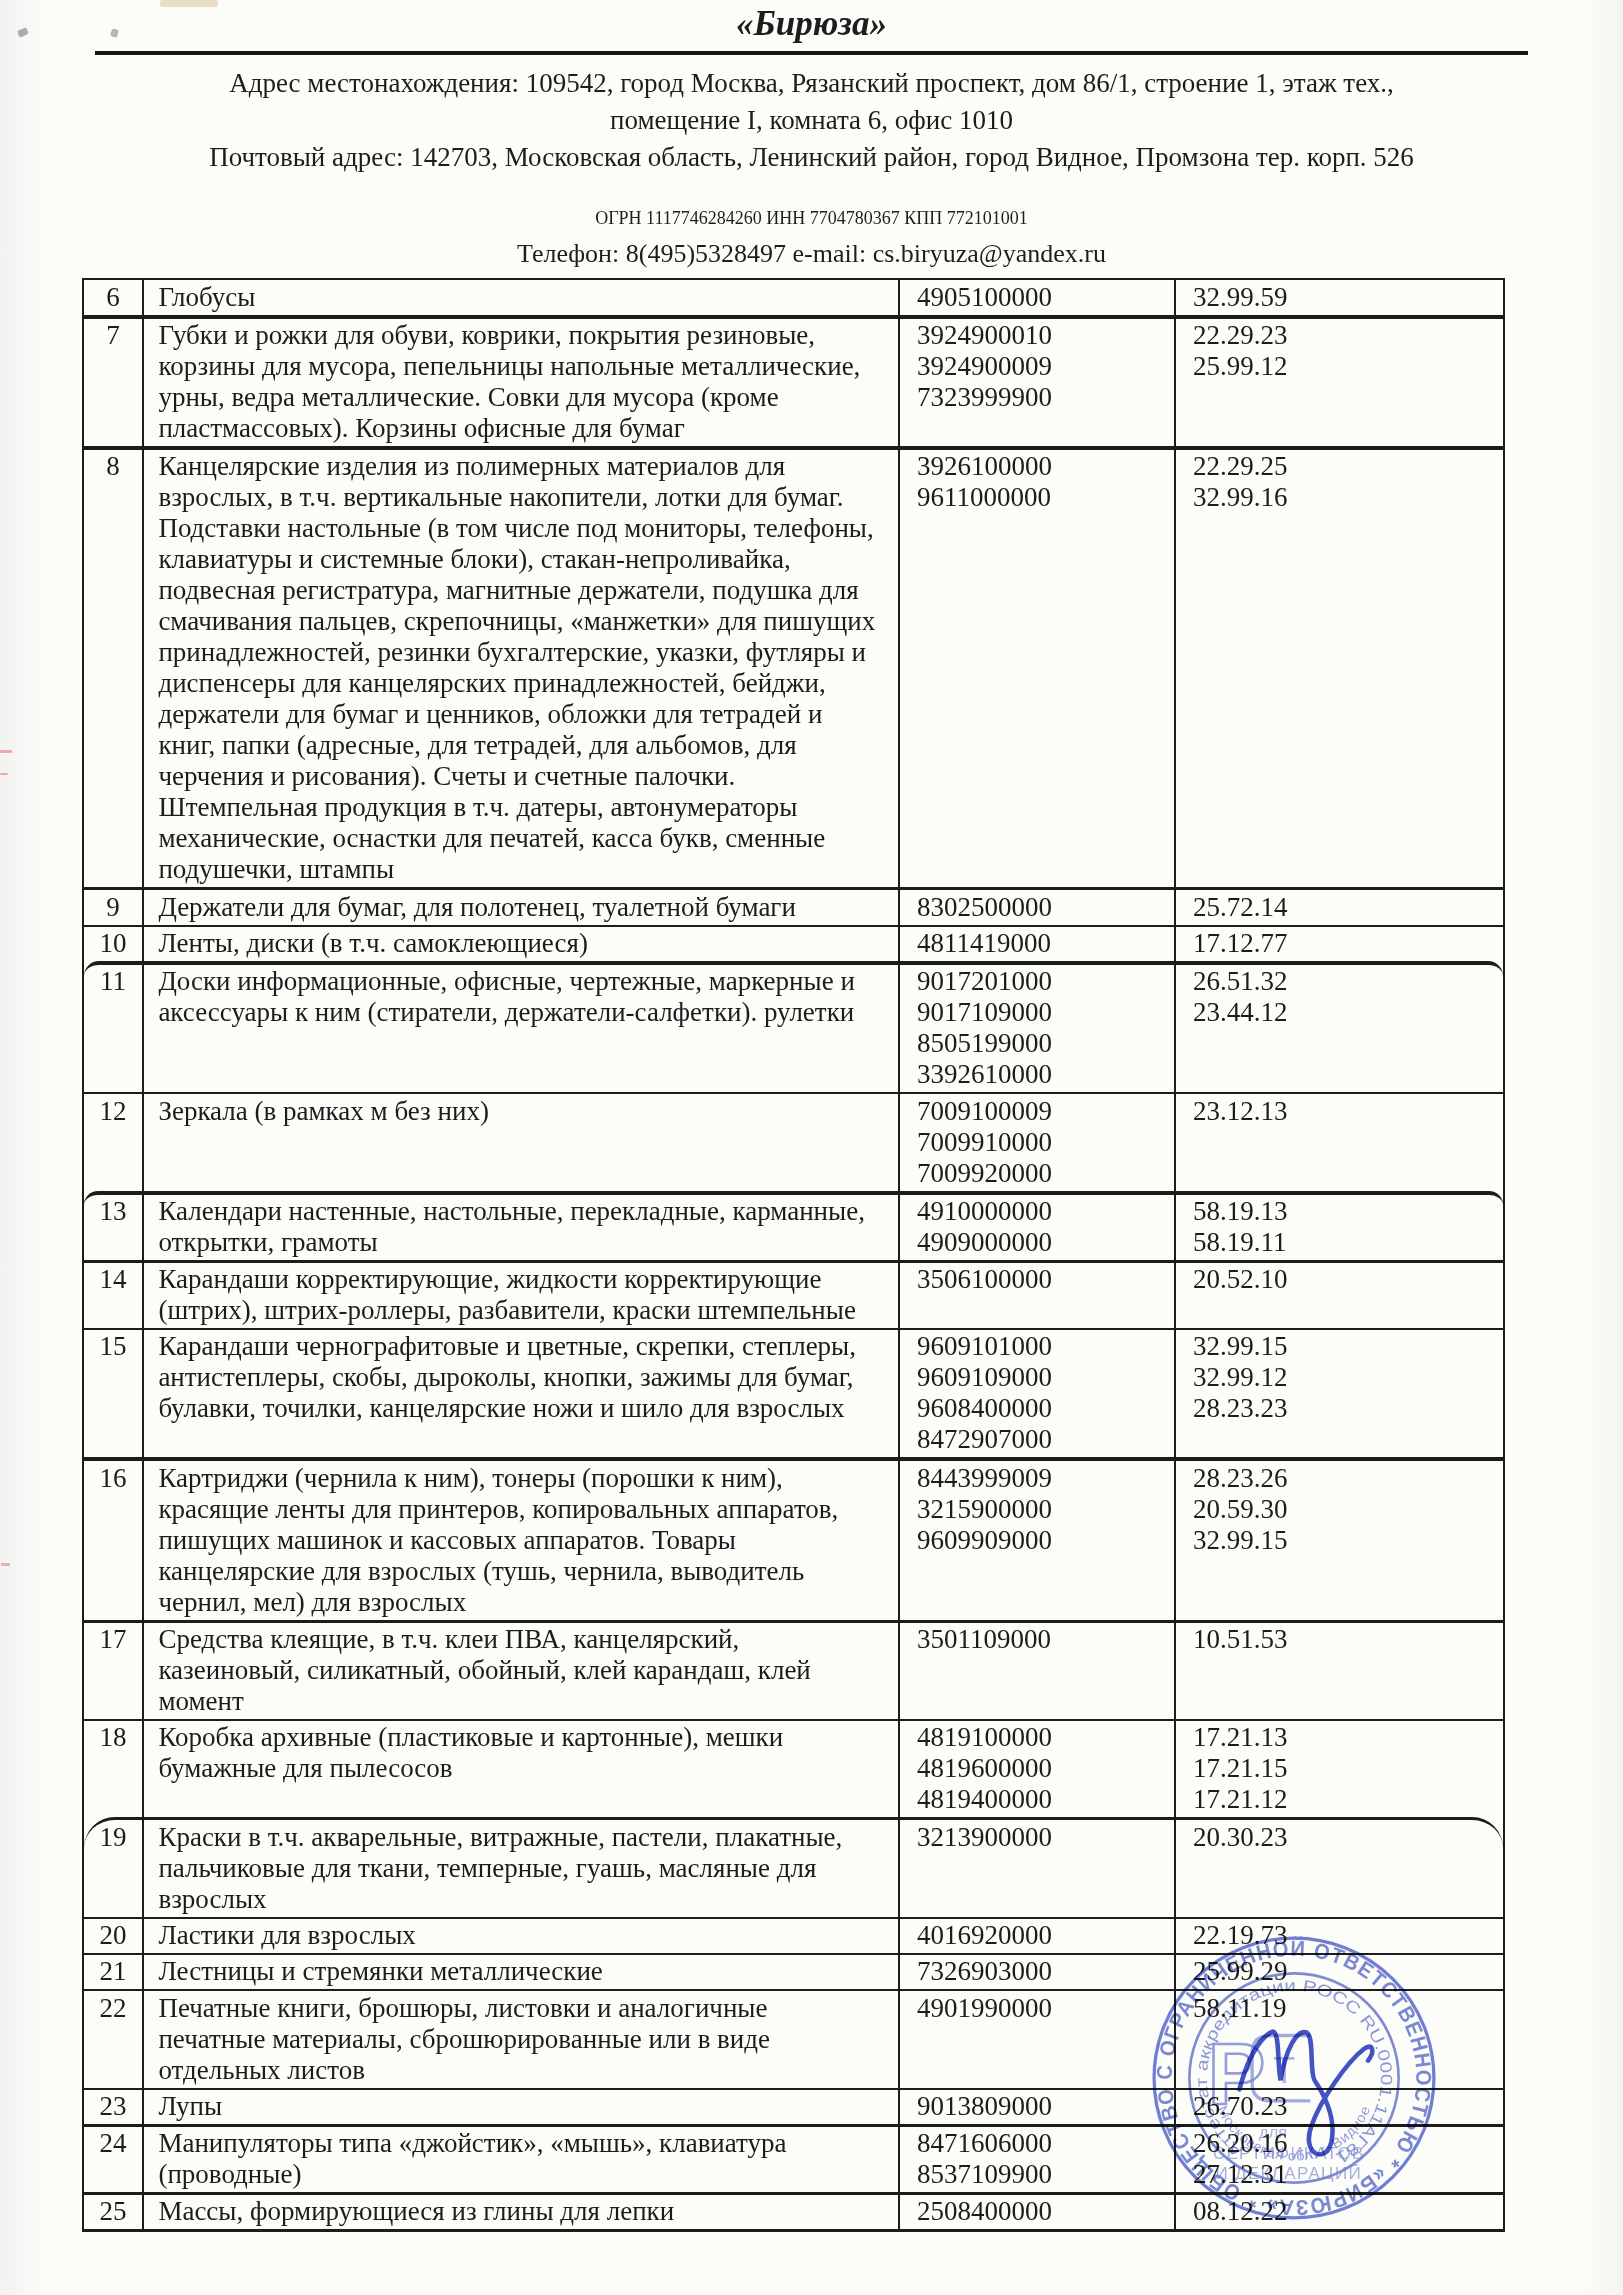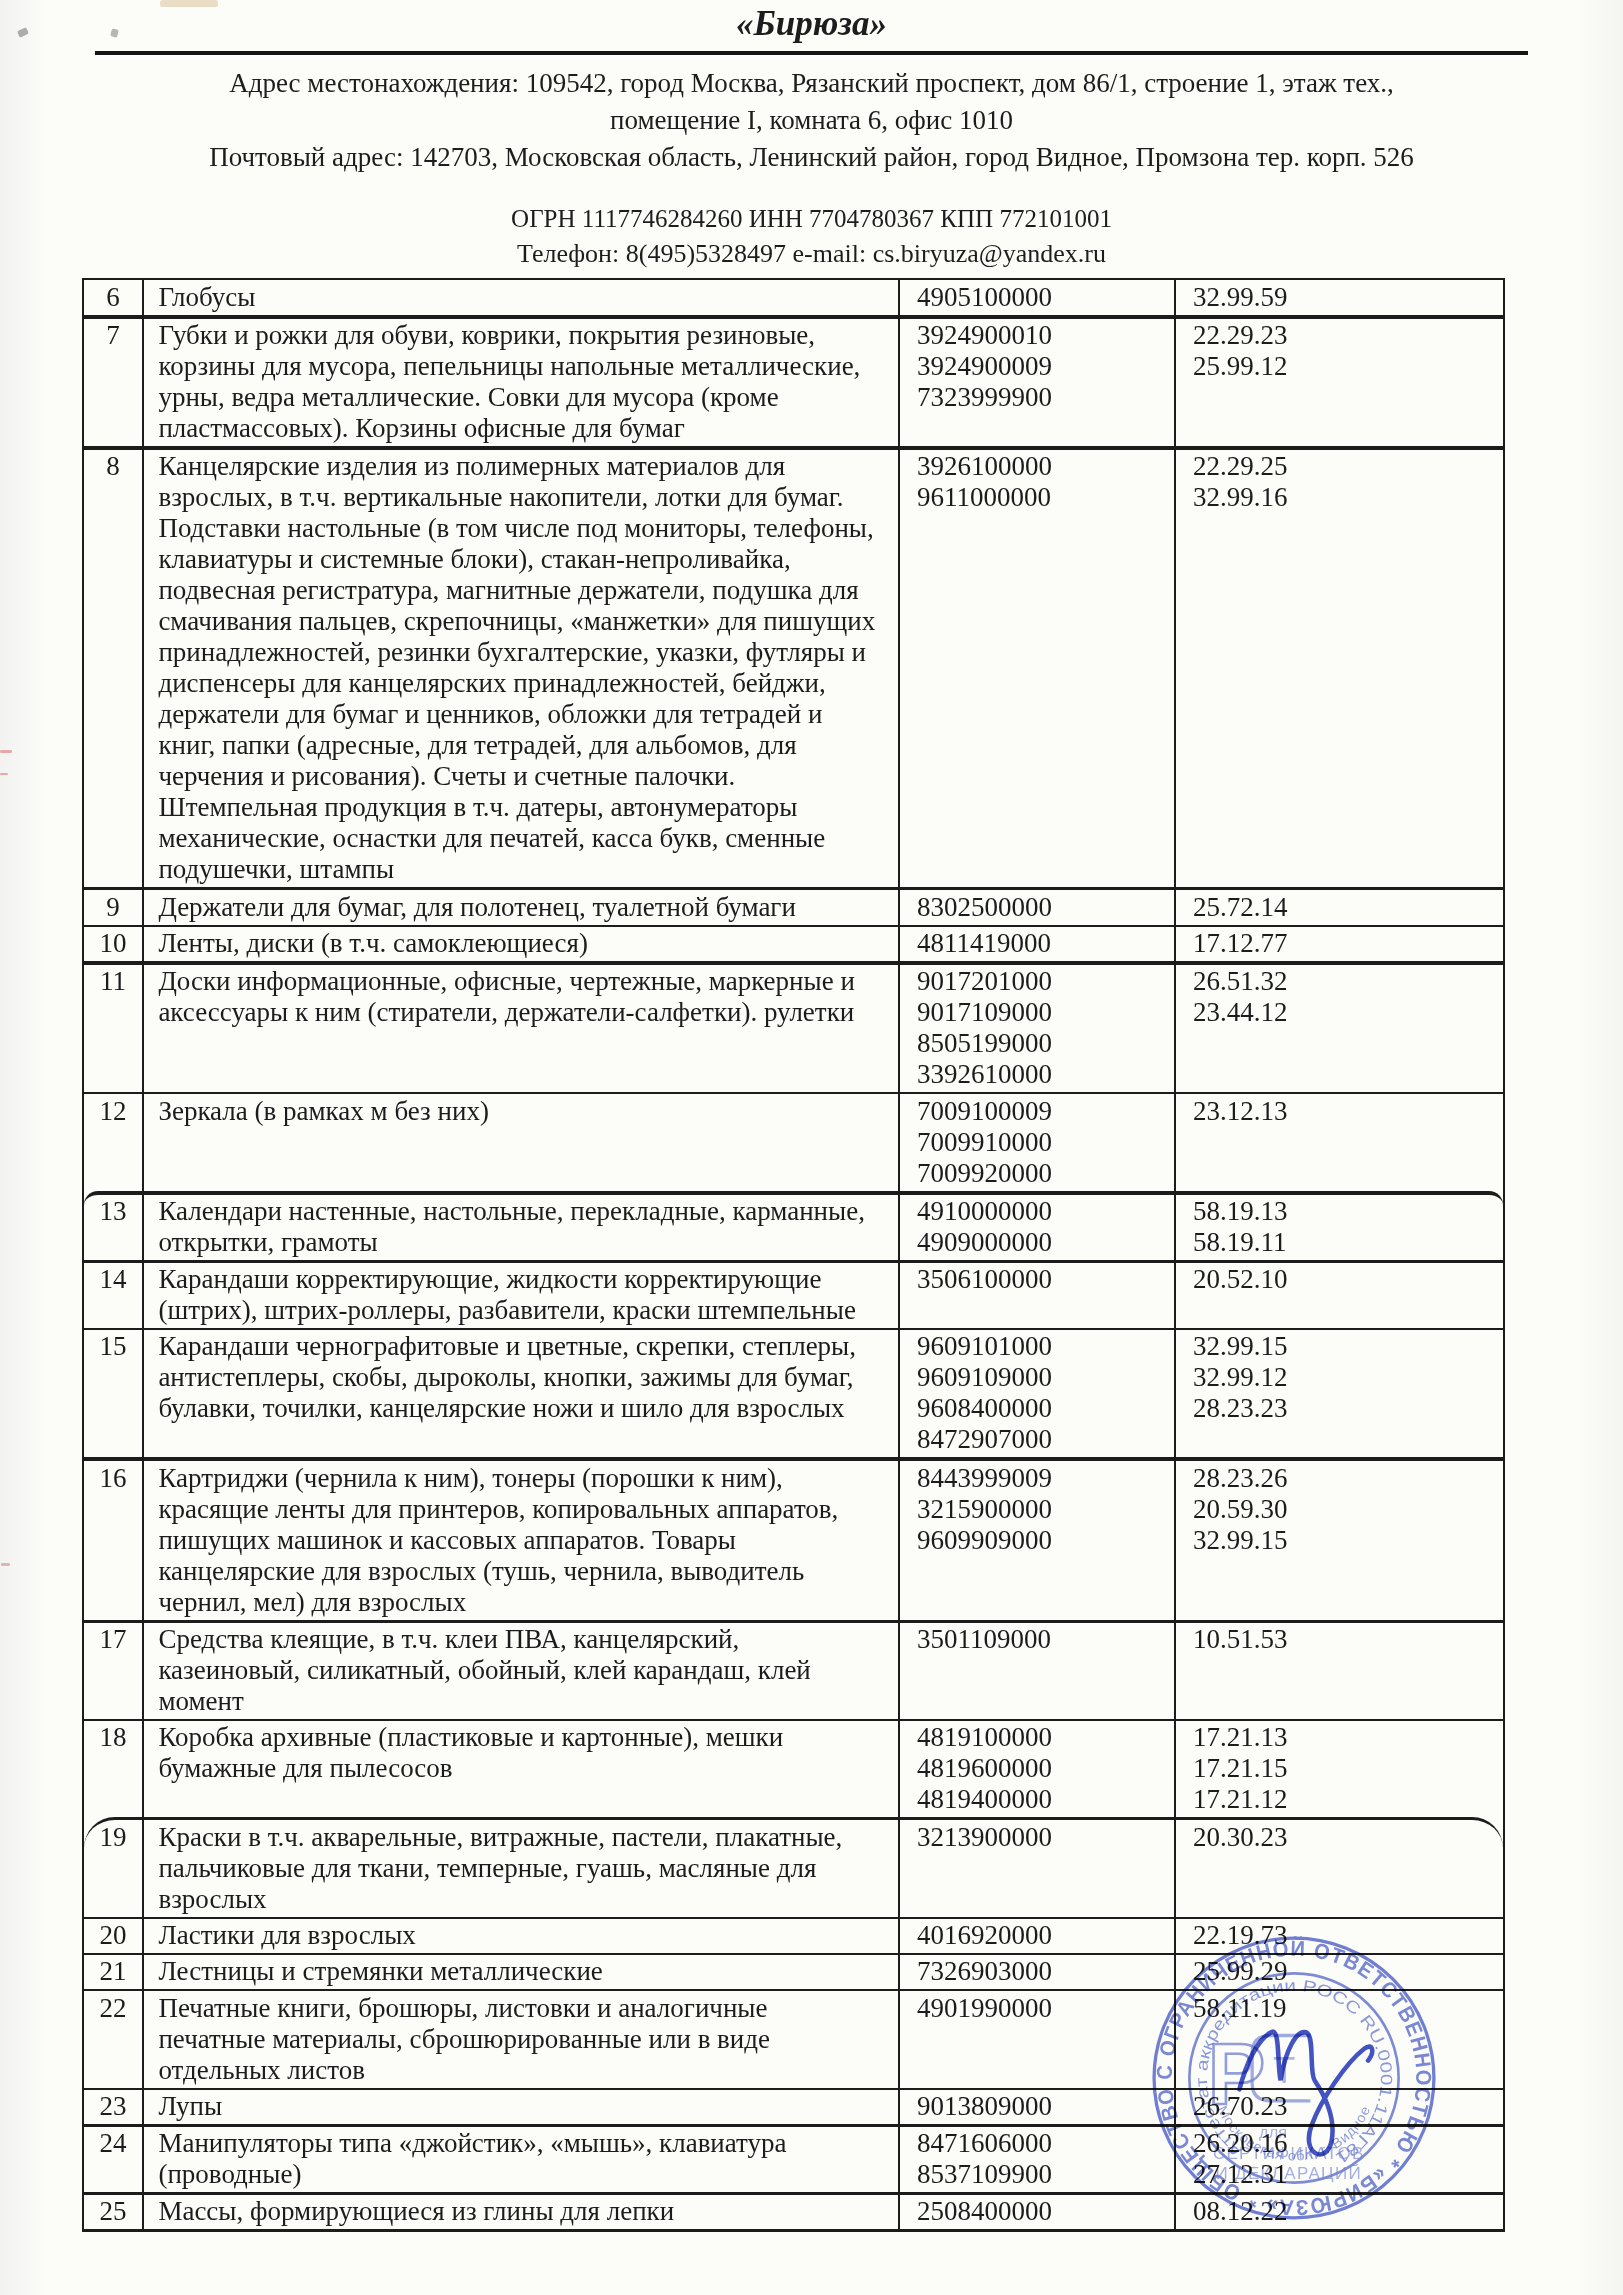--- a/index.html
+++ b/index.html
@@ -31,21 +31,21 @@
     letter-spacing:0.7px;
   }
   .org-name{
     margin:3.9px 0 0;text-align:center;
     font-size:35px;line-height:39px;
     font-weight:bold;font-style:italic;
   }
   .rule{margin:7.9px auto 0;width:1433px;height:4.6px;background:#151515;}
   .addr{margin:9.2px 0 0;text-align:center;font-size:27px;line-height:37px;}
   .addr.cont{margin:0;}
-  .reg{margin:25px 0 0;text-align:center;font-size:25px;line-height:35px;}
+  .reg{margin:25px 0 0;text-align:center;font-size:18px;line-height:35px;}
   .contact{margin:0;text-align:center;font-size:26px;line-height:35px;}
 
   
   .items-table{
     position:relative;
     margin:7.9px 0 0 82px;
     width:1423px;
     border:2.6px solid #1c1c1c;
     border-bottom-width:3.3px;
     box-sizing:border-box;
@@ -162,21 +162,21 @@
       <div class="trow" style="border-top-width: 2.6px;">
         <div class="cell num">10</div>
         <div class="cell desc">Ленты, диски (в т.ч. самоклеющиеся)</div>
         <div class="cell codes">
           <div class="cline">4811419000</div>
         </div>
         <div class="cell okpd">
           <div class="cline">17.12.77</div>
         </div>
       </div>
-      <div class="trow" style="border-top-width: 4.6px;">
+      <div class="trow" style="border-top-width: 4.6px; border-radius: 15px;">
         <div class="cell num">11</div>
         <div class="cell desc">Доски информационные, офисные, чертежные, маркерные и аксессуары к ним (стиратели, держатели-салфетки). рулетки</div>
         <div class="cell codes">
           <div class="cline">9017201000</div>
           <div class="cline">9017109000</div>
           <div class="cline">8505199000</div>
           <div class="cline">3392610000</div>
         </div>
         <div class="cell okpd">
           <div class="cline">26.51.32</div>

